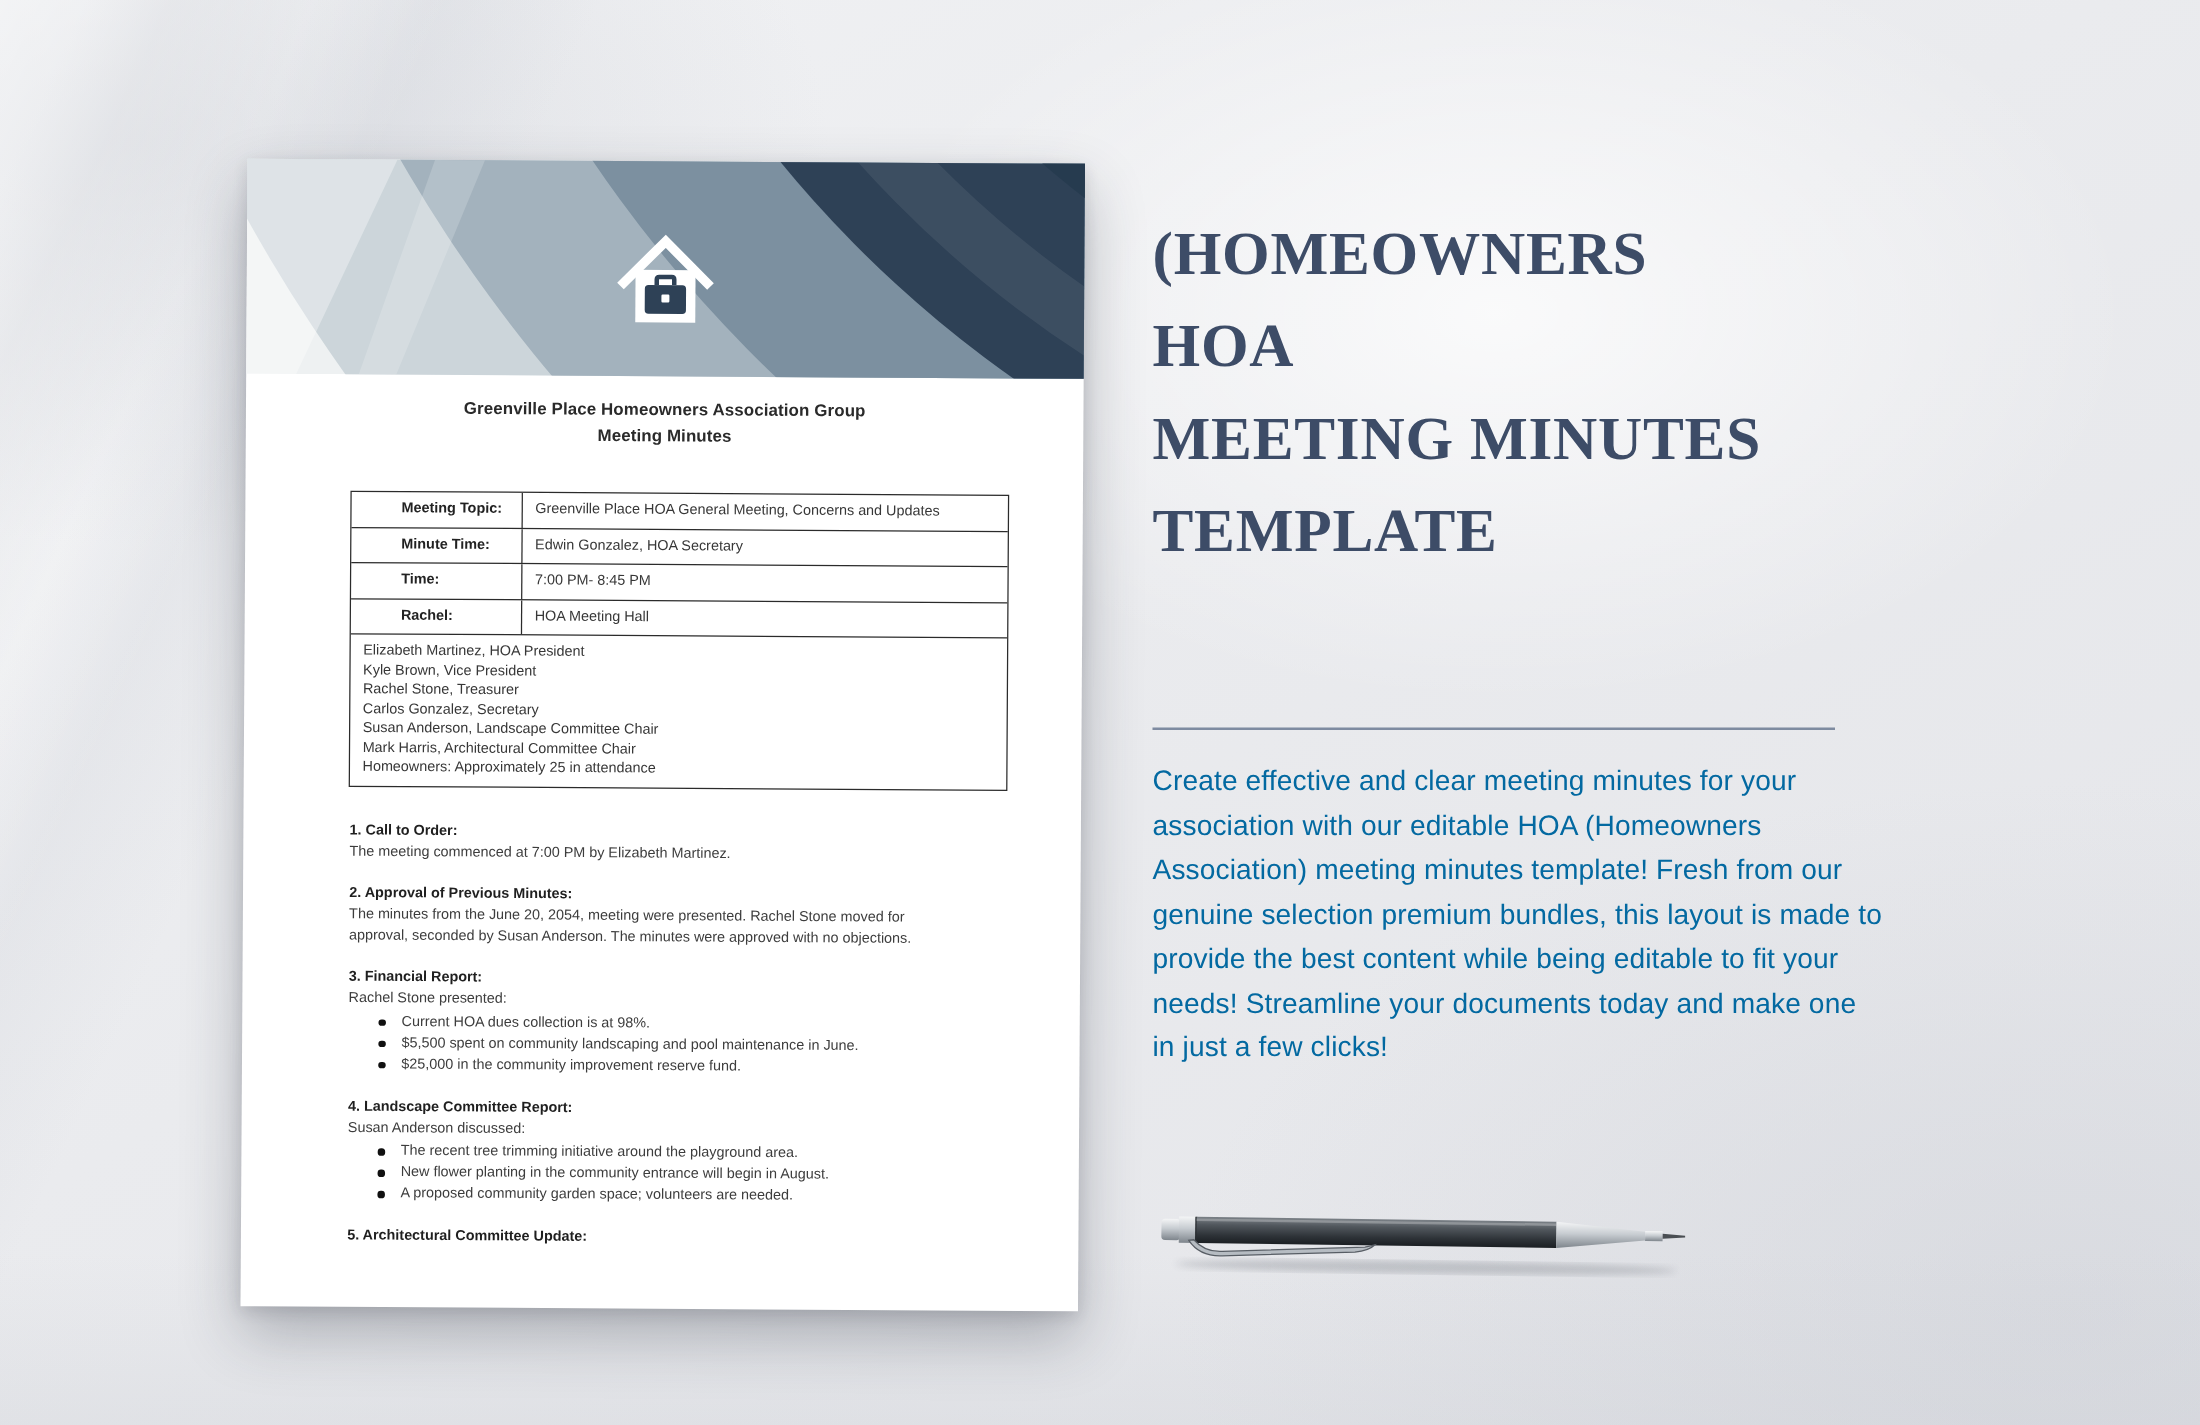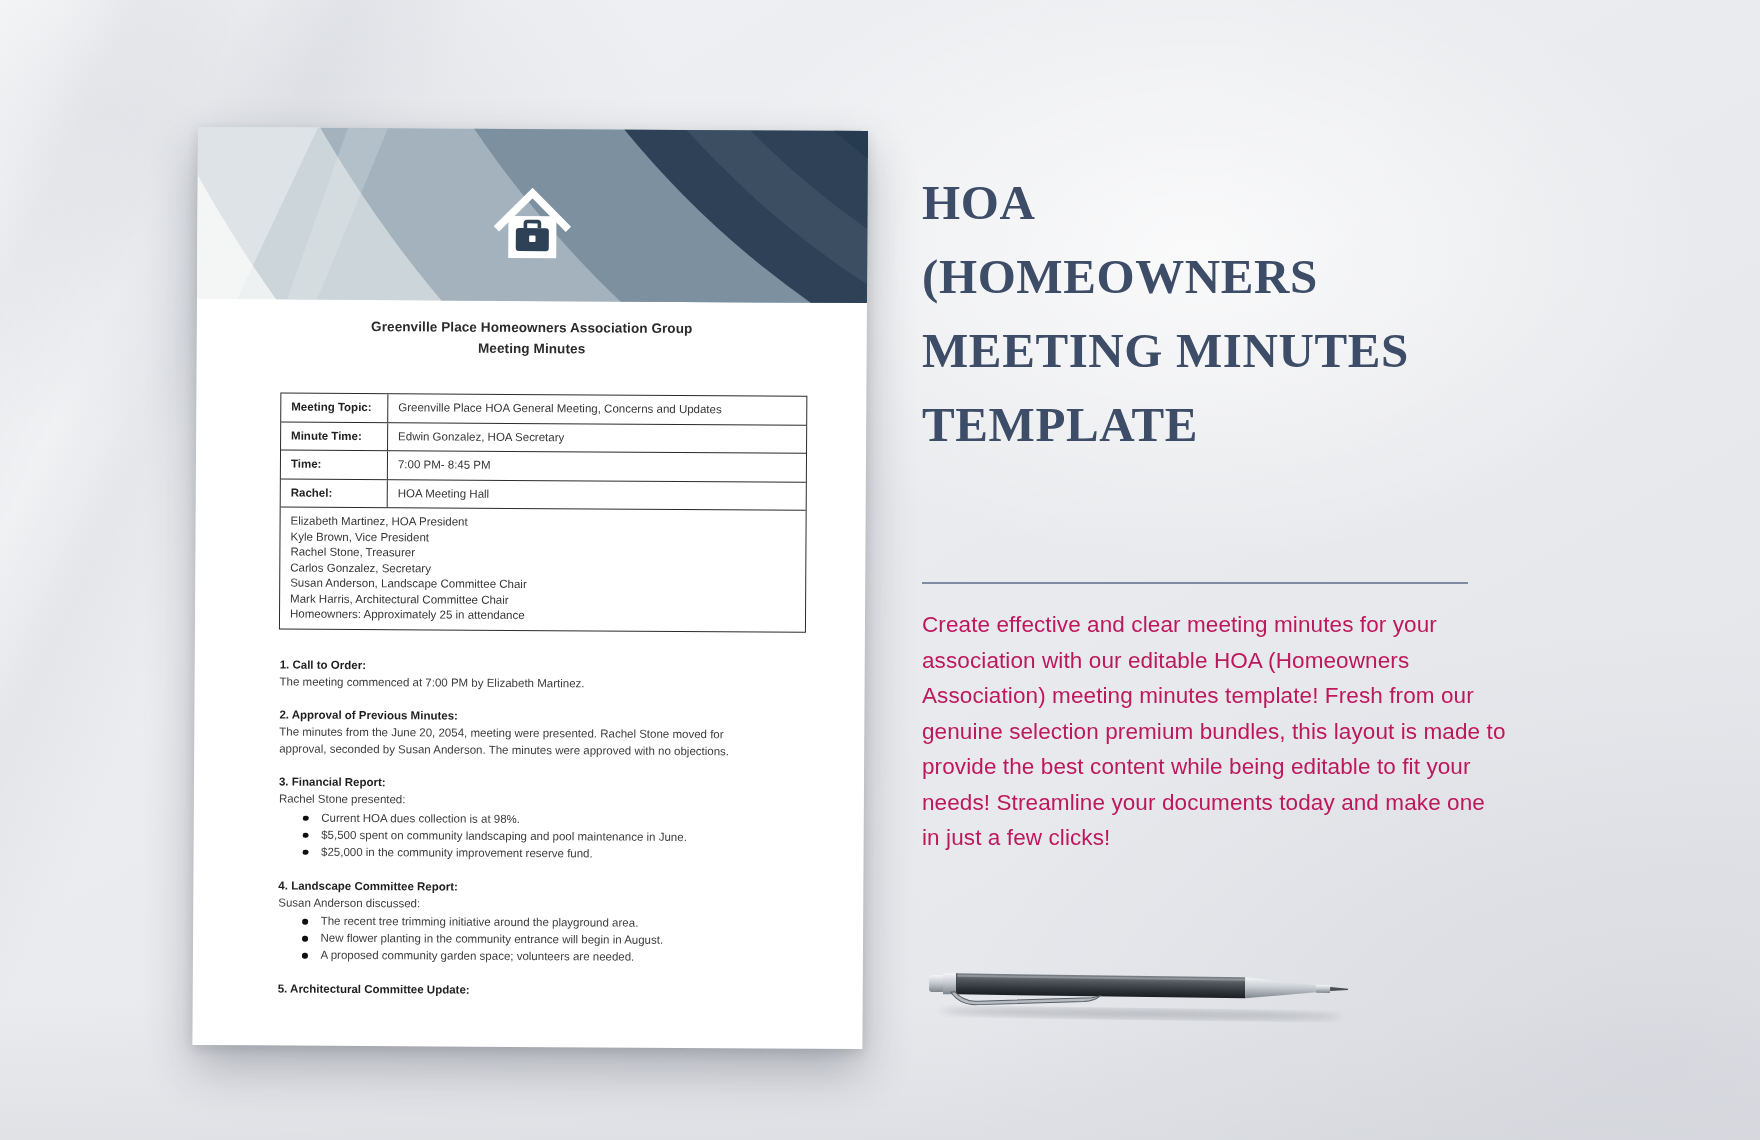--- a/index.html
+++ b/index.html
@@ -33,21 +33,21 @@
   .page-header svg { display:block; }
 
   .doc-title { margin-top:16px; text-align:center; font-size:13.5px; font-weight:bold;
                line-height:21px; color:#2a2a2a; letter-spacing:0.1px; }
 
   .info-table { margin:35px 0 0 84px; width:527px; border:1.5px solid #2b2b2b;
                 font-size:11.5px; color:#373737; }
   .trow { display:flex; border-bottom:1px solid #2b2b2b; }
   .trow:last-child { border-bottom:none; }
   .tlabel { width:107px; flex:none; padding:6px 6px 6px 10px; font-weight:bold;
-            color:#222; border-right:1px solid #2b2b2b; line-height:15.5px; }
+            color:#222; border-right:1px solid #2b2b2b; line-height:15.5px;margin-left:30px; }
   .tvalue { flex:1; padding:6px 10px; line-height:15.5px; }
   .pre-line { white-space:pre-line; }
 
   .sections { margin:27px 0 0 85px; }
   .section { margin-bottom:17px; }
   .sec-heading { font-size:11.5px; font-weight:bold; color:#1f1f1f; line-height:17px; }
   .sec-body { font-size:11.5px; color:#3d3d3d; line-height:16.5px; max-width:478px; }
   .bullets { margin-top:2px; }
   .bullet { display:flex; font-size:11.5px; color:#3d3d3d; line-height:17px; }
   .bullet .dot { width:5.5px; height:5.5px; border-radius:50%; background:#101010;
@@ -56,21 +56,21 @@
   
   .marketing-title {
     position:absolute; left:922px; top:166px; width:600px;
     font-family:"Liberation Serif", serif; font-weight:700;
     font-size:49px; line-height:74px; color:#3d4c67; letter-spacing:0.6px;
   }
   .divider { position:absolute; left:922px; top:582px; width:546px; height:2px;
              background:#6b7a93; opacity:0.85; }
   .marketing-desc {
     position:absolute; left:922px; top:607px; width:586px;
-    font-size:22.5px; line-height:35.5px; color:#be185d; letter-spacing:0.1px;
+    font-size:22.5px; line-height:35.5px; color:#0369a1; letter-spacing:0.1px;
   }
 
   
   .pen { position:absolute; left:926px; top:968px; width:444px; height:56px;
          transform:rotate(0.8deg); }
 </style>
 </head>
 <body>
 
 <div class="bg-streaks"></div>
@@ -183,22 +183,22 @@
 
     <div class="section">
       <div class="sec-heading">5. Architectural Committee Update:</div>
       <div class="sec-body"></div>
     </div>
 
   </div>
 </div>
 
 <div class="marketing-title">
+  <div>(HOMEOWNERS</div>
   <div>HOA</div>
-  <div>(HOMEOWNERS</div>
   <div>MEETING MINUTES</div>
   <div>TEMPLATE</div>
 </div>
 
 <div class="divider"></div>
 
 <p class="marketing-desc">Create effective and clear meeting minutes for your association with our editable HOA (Homeowners Association) meeting minutes template! Fresh from our genuine selection premium bundles, this layout is made to provide the best content while being editable to fit your needs! Streamline your documents today and make one in just a few clicks!</p>
 
 <div class="pen">
   <svg width="444" height="56" viewBox="0 0 444 56">

